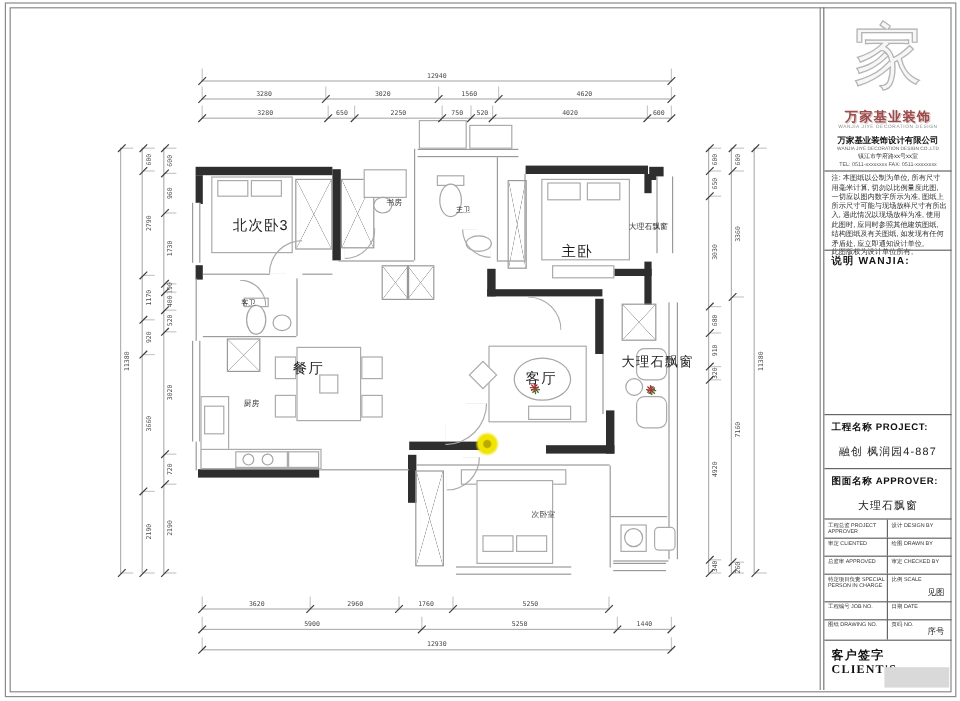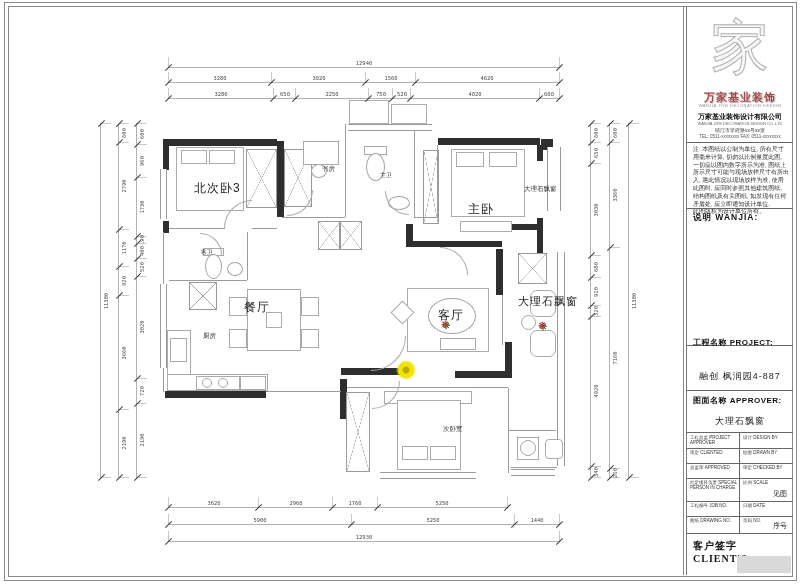--- a/index.html
+++ b/index.html
@@ -403,21 +403,21 @@
         <div class="nline">入, 遇此情况以现场放样为准, 使用</div>
         <div class="nline">此图时, 应同时参照其他建筑图纸,</div>
         <div class="nline">结构图纸及有关图纸, 如发现有任何</div>
         <div class="nline">矛盾处, 应立即通知设计单位,</div>
         <div class="nline">此图版权为设计单位所有。</div>
       </div>
     <div class="hr" style="top:202px"></div>
     <div class="notes-hd">说明  WANJIA:</div>
 
     <div class="hr" style="top:339px"></div>
-    <div class="plab" style="top:331px">工程名称 PROJECT:</div>
+    <div class="plab" style="top:344px">工程名称 PROJECT:</div>
     <div class="pval" style="top:364px">融创 枫润园4-887</div>
     <div class="hr" style="top:384px"></div>
     <div class="plab" style="top:389px">图面名称 APPROVER:</div>
     <div class="pval" style="top:409px">大理石飘窗</div>
     <div class="hr" style="top:426px"></div>
 
     <div class="trow" style="top:427px;height:15px">
       <div class="tcell l">工程总监 PROJECT APPROVER</div>
       <div class="tcell">设计 DESIGN BY</div>
     </div>

